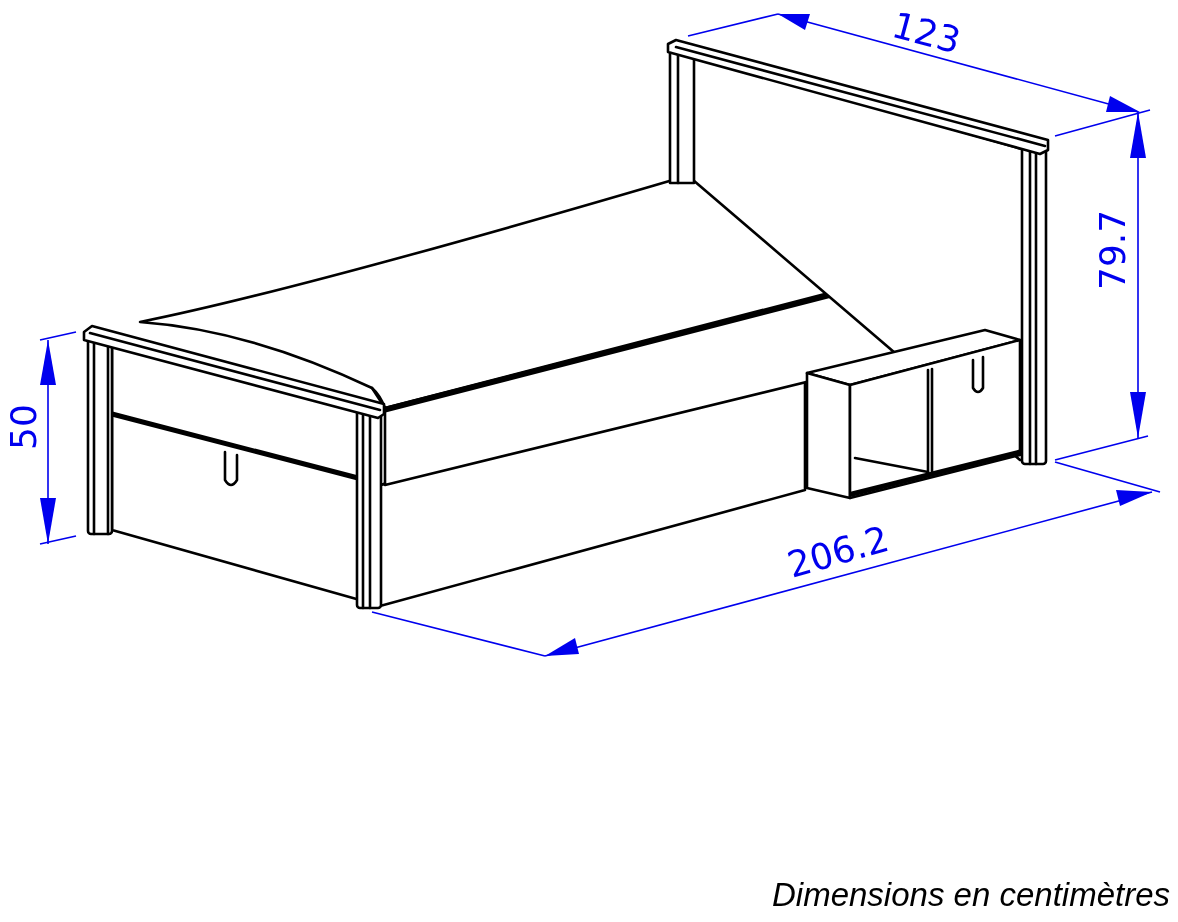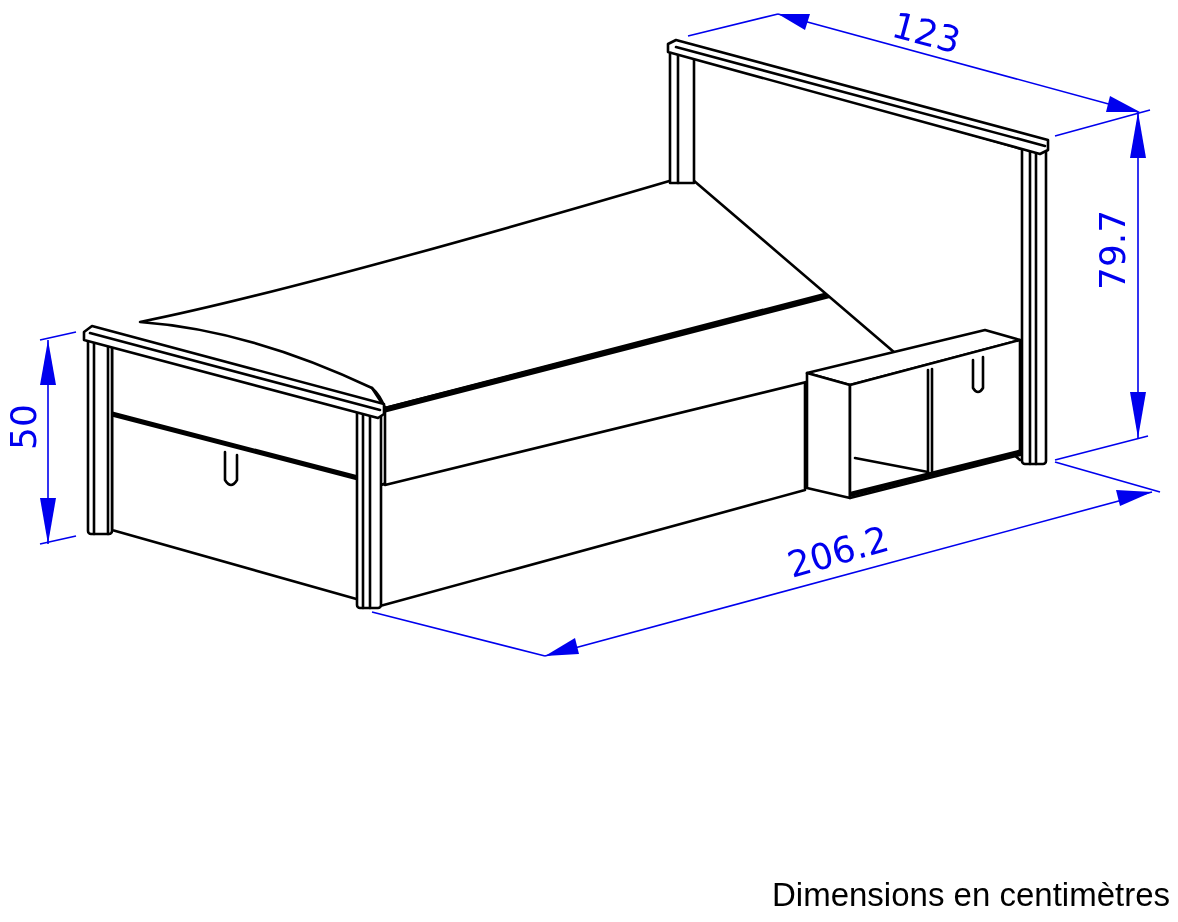--- a/index.html
+++ b/index.html
@@ -4,21 +4,21 @@
 <style>
   html, body { margin:0; padding:0; background:#ffffff; }
   body { width:1178px; height:922px; position:relative; overflow:hidden; font-family:"Liberation Sans", sans-serif; }
   #drawing { position:absolute; left:0; top:0; width:1178px; height:922px; }
   .ln { stroke:#000; fill:none; stroke-width:2.6; stroke-linejoin:round; stroke-linecap:round; }
   .lnf { stroke:#000; fill:#fff; stroke-width:2.6; stroke-linejoin:round; stroke-linecap:round; }
   .thick { stroke:#000; fill:none; stroke-width:5; stroke-linecap:round; }
   .dim { stroke:#0000ee; fill:none; stroke-width:1.6; }
   .arrow { fill:#0000ee; stroke:none; }
   .dimtext { fill:#0000ee; font-family:"DejaVu Sans", sans-serif; font-size:36px; }
-  #caption { position:absolute; right:8px; top:876px; font-size:33px; color:#000; white-space:nowrap; }
+  #caption { position:absolute; right:8px; top:876px; font-size:33px; color:#000; white-space:nowrap;font-style:italic; }
 </style>
 </head>
 <body>
 
 <svg id="drawing" viewBox="0 0 1178 922" xmlns="http://www.w3.org/2000/svg">
 
   <g>
     <polygon class="lnf" points="380,485 805,380 805,490 380,606"></polygon>
     <line class="ln" x1="380" y1="485" x2="805" y2="380"></line>
   </g>

